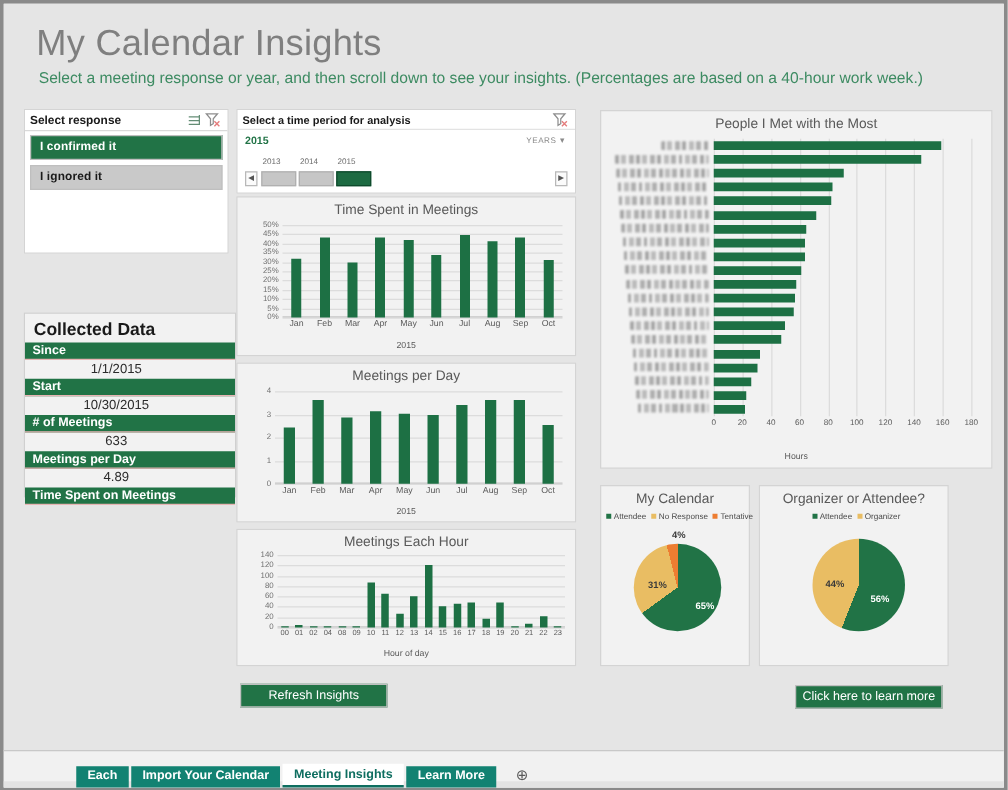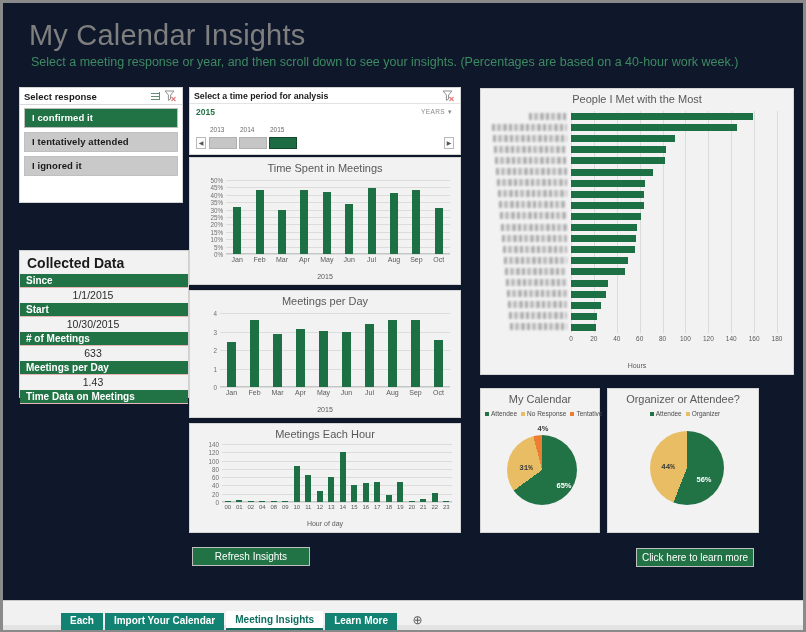--- a/index.html
+++ b/index.html
@@ -11,21 +11,21 @@
     overflow: hidden;
   }
   .window {
     position: absolute; left:0; top:0; width:806px; height:632px;
     background:#ffffff;
     border: 3px solid #8a8a8a;
     border-bottom-width: 2px;
   }
   .sheet-canvas {
     position:absolute; left:0; top:0; right:0; bottom:30px;
-    background:#0f172a; overflow:hidden;
+    background:#e5e5e5; overflow:hidden;
   }
 
   
   .page-title {
     position:absolute; left:26px; top:16px;
     font-size:29px; color:#7f7f7f; font-weight:300;
     letter-spacing:0.2px; white-space:nowrap;
   }
   .page-subtitle {
     position:absolute; left:28px; top:52px;
@@ -142,21 +142,21 @@
 
   
   .pie { position:absolute; border-radius:50%; }
   .pie-legend {
     position:absolute; left:0; right:0; text-align:center;
     font-size:6.5px; color:#4a4a4a; white-space:nowrap;
   }
   .pie-legend i { display:inline-block; width:4px; height:4px; margin:0 2px 0 4px; }
   .pie-lbl { position:absolute; font-size:7.5px; font-weight:bold; color:#ffffff;
              transform:translate(-50%,-50%); }
-  .pie-lbl.dark { color:#3a3a3a;font-family:Liberation Mono, monospace; }
+  .pie-lbl.dark { color:#3a3a3a; }
   .pie-lbl.out  { color:#3a3a3a; }
 
   
   .btn {
     position:absolute; background:#217346; color:#ffffff;
     border:1px solid #bfbfbf; font-size:10px; text-align:center;
     line-height:17px; height:19px; cursor:pointer;
   }
   .btn-refresh { left:189px; top:544px; width:118px; }
   .btn-learn   { left:633px; top:545px; width:118px; }
@@ -199,21 +199,20 @@
         <span class="ic ic-multi"></span>
         <span class="ic ic-clear">
           <svg width="13" height="12" viewBox="0 0 13 12">
             <path d="M1 1 h9 l-3.4 4 v4 l-2.2 1.3 v-5.3 z" fill="none" stroke="#7a7a7a" stroke-width="1"></path>
             <path d="M7.5 7 l4 4 M11.5 7 l-4 4" stroke="#e06666" stroke-width="1.1"></path>
           </svg>
         </span>
       </div>
       <div class="slicer-items">
         <div class="slicer-item">I confirmed it</div>
-        <div class="slicer-item off">I tentatively attended</div>
         <div class="slicer-item off">I ignored it</div>
       </div>
     </div>
 
     <div class="panel timeline">
       <div class="tl-head">
         <span class="tl-title">Select a time period for analysis</span>
         <span class="ic ic-clear">
           <svg width="13" height="12" viewBox="0 0 13 12">
             <path d="M1 1 h9 l-3.4 4 v4 l-2.2 1.3 v-5.3 z" fill="none" stroke="#7a7a7a" stroke-width="1"></path>
@@ -243,22 +242,22 @@
 
     <div class="panel collected">
       <div class="cd-title">Collected Data</div>
       <div class="cd-key">Since</div>
       <div class="cd-val">1/1/2015</div>
       <div class="cd-key">Start</div>
       <div class="cd-val">10/30/2015</div>
       <div class="cd-key"># of Meetings</div>
       <div class="cd-val">633</div>
       <div class="cd-key">Meetings per Day</div>
-      <div class="cd-val">1.43</div>
-      <div class="cd-key">Time Data on Meetings</div>
+      <div class="cd-val">4.89</div>
+      <div class="cd-key">Time Spent on Meetings</div>
     </div>
 
     <div class="panel ch-timespent">
       <div class="ch-title">Time Spent in Meetings</div>
       <div class="plot" id="plot-timespent" style="left:36px; top:22px; right:10px; height:74px;">
           <div class="gridline" style="top: 74px;"></div>
           <div class="ytick" style="top: 74px;">0%</div>
           <div class="gridline" style="top: 66.6px;"></div>
           <div class="ytick" style="top: 66.6px;">5%</div>
           <div class="gridline" style="top: 59.2px;"></div>

